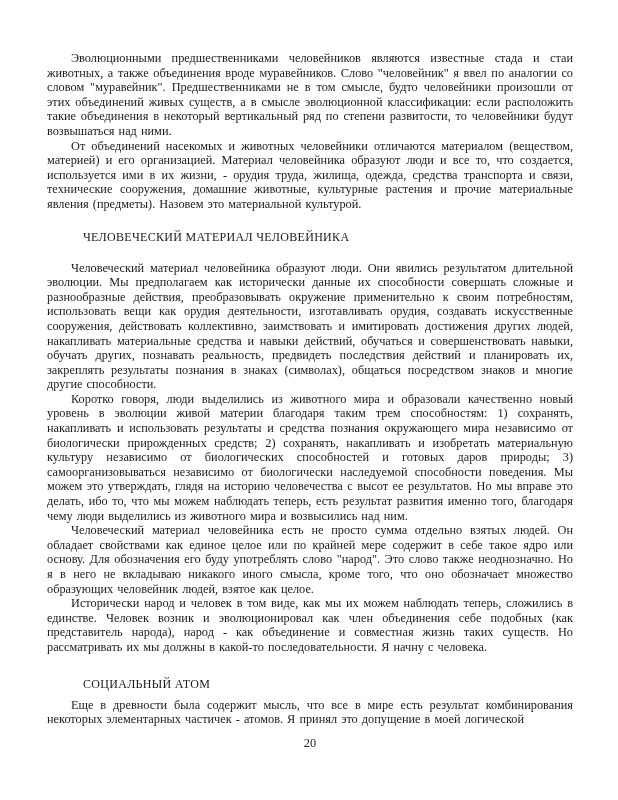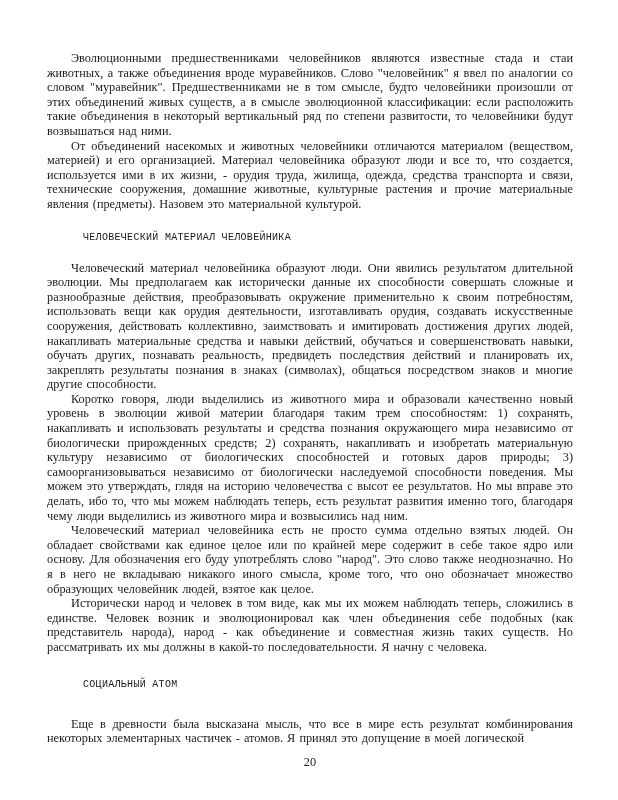--- a/index.html
+++ b/index.html
@@ -20,31 +20,30 @@
     color: #1b1b1b;
     overflow: hidden;
   }
   .page p {
     margin: 0;
     text-align: justify;
     text-indent: 24px;
     word-spacing: 1px;
   }
   .section-heading {
-    font-size: 10px;
+    font-size: 12px;
     font-weight: normal;
     letter-spacing: 0.3px;
     margin: 18px 0 16px 0;
     text-indent: 36px;
     line-height: 15px;
-    font-family: Liberation Mono, monospace;
   }
   .heading-atom {
     margin-top: 22px;
-    margin-bottom: 25px;
+    margin-bottom: 6px;
   }
   .page-number {
     margin-top: 9px;
     text-align: center;
     text-indent: 0;
   }
 </style>
 </head>
 <body>
 
@@ -59,17 +58,17 @@
   <p>Человеческий материал человейника образуют люди. Они явились результатом длительной эволюции. Мы предполагаем как исторически данные их способности совершать сложные и разнообразные действия, преобразовывать окружение применительно к своим потребностям, использовать вещи как орудия деятельности, изготавливать орудия, создавать искусственные сооружения, действовать коллективно, заимствовать и имитировать достижения других людей, накапливать материальные средства и навыки действий, обучаться и совершенствовать навыки, обучать других, познавать реальность, предвидеть последствия действий и планировать их, закреплять результаты познания в знаках (символах), общаться посредством знаков и многие другие способности.</p>
 
   <p>Коротко говоря, люди выделились из животного мира и образовали качественно новый уровень в эволюции живой материи благодаря таким трем способностям: 1) сохранять, накапливать и использовать результаты и средства познания окружающего мира независимо от биологически прирожденных средств; 2) сохранять, накапливать и изобретать материальную культуру независимо от биологических способностей и готовых даров природы; 3) самоорганизовываться независимо от биологически наследуемой способности поведения. Мы можем это утверждать, глядя на историю человечества с высот ее результатов. Но мы вправе это делать, ибо то, что мы можем наблюдать теперь, есть результат развития именно того, благодаря чему люди выделились из животного мира и возвысились над ним.</p>
 
   <p>Человеческий материал человейника есть не просто сумма отдельно взятых людей. Он обладает свойствами как единое целое или по крайней мере содержит в себе такое ядро или основу. Для обозначения его буду употреблять слово "народ". Это слово также неоднозначно. Но я в него не вкладываю никакого иного смысла, кроме того, что оно обозначает множество образующих человейник людей, взятое как целое.</p>
 
   <p>Исторически народ и человек в том виде, как мы их можем наблюдать теперь, сложились в единстве. Человек возник и эволюционировал как член объединения себе подобных (как представитель народа), народ - как объединение и совместная жизнь таких существ. Но рассматривать их мы должны в какой-то последовательности. Я начну с человека.</p>
 
   <h2 class="section-heading heading-atom">СОЦИАЛЬНЫЙ АТОМ</h2>
 
-  <p>Еще в древности была высказана мысль, что все в мире есть результат комбинирования некоторых элементарных частичек - атомов. Я принял это допущение в моей логической</p>
+  <p>Еще в древности была содержит мысль, что все в мире есть результат комбинирования некоторых элементарных частичек - атомов. Я принял это допущение в моей логической</p>
 
   <div class="page-number">20</div>
 
 </div>
 
 </body></html>

